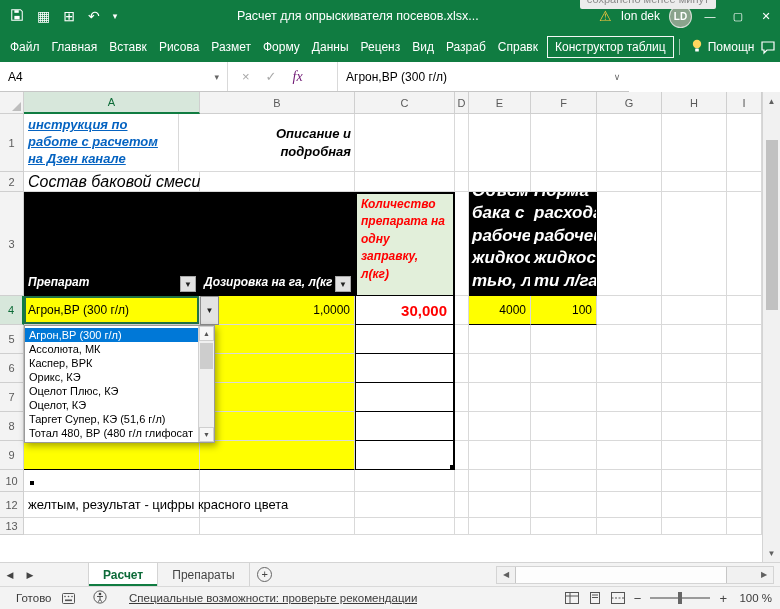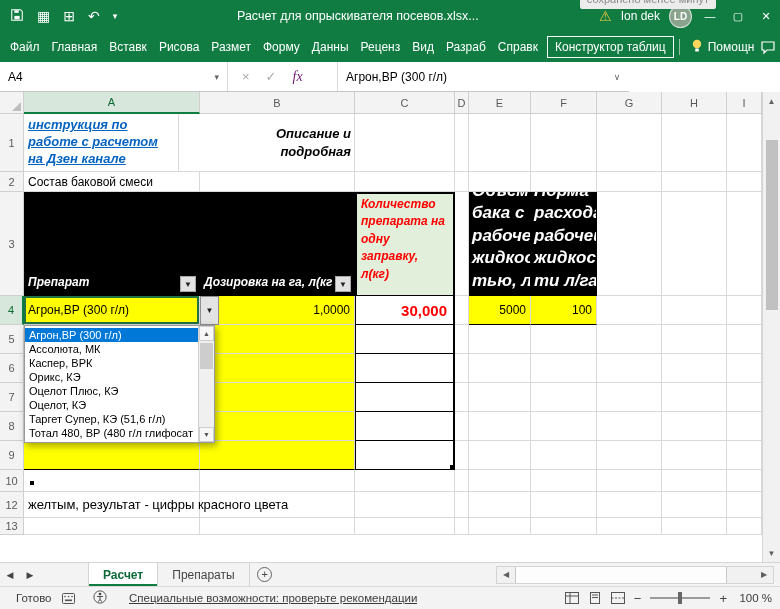--- a/index.html
+++ b/index.html
@@ -59,21 +59,21 @@
   .corner:after { content:""; position:absolute; right:2px; bottom:2px; border-left:9px solid transparent; border-bottom:9px solid #bdbdbd; }
   .cell { border-right:1px solid #d9d9d9; border-bottom:1px solid #d9d9d9; overflow:hidden; font-size:12px; display:flex; align-items:center; }
   .yellow { background:#FFFF00; }
   .num { justify-content:flex-end; padding-right:4px; }
   .selcell { box-shadow: inset 0 0 0 2px #217346; }
   .a4text { padding-left:4px; white-space:nowrap; }
   .cellA1 { justify-content:flex-end; }
   .a1-text { margin-left:auto; width:112px; text-align:right; font-weight:bold; font-style:italic; font-size:13px; line-height:1.35; padding-right:3px; }
   .b1-link { font-weight:bold; font-style:italic; font-size:13px; color:#0563C1; text-decoration:underline; line-height:1.3; padding:2px 4px; }
   .spill { overflow:visible; position:relative; z-index:3; }
-  .spill-text { white-space:nowrap; font-size:12px; padding-left:4px; background:transparent; }
+  .spill-text { white-space:nowrap; font-size:16px; padding-left:4px; background:transparent;font-style:italic; }
   .note-text { white-space:nowrap; font-size:13px; padding-left:4px; }
   .black { background:#000; border-right-color:#000; border-bottom-color:#000; color:#fff; font-weight:bold; font-style:italic;
     position:relative; align-items:flex-end; }
   .blk-label { padding:2px 4px 4px; line-height:1.3; }
   .blk-small .blk-label { font-size:17px; line-height:1.32; padding:2px 3px 3px; }
   .filter-btn { position:absolute; right:3px; bottom:3px; width:16px; height:16px; background:#e2e2e2; border:1px solid #a8a8a8;
     color:#222; font-size:8px; display:flex; align-items:center; justify-content:center; font-style:normal; font-weight:normal; }
   .c3 { background:#E2EFDA; color:#FF0000; font-weight:bold; font-style:italic; align-items:flex-start;
     border-top:2px solid #000; border-left:2px solid #000; border-right:2px solid #000; border-bottom:1px solid #000; }
   .c3 .c3-text { padding:2px 4px; line-height:1.45; font-size:12px; }
@@ -290,21 +290,21 @@
           <span class="a4text">Агрон,ВР (300 г/л)</span>
         </div>
       <div class="cell cw-b yellow num">
           <span>1,0000</span>
         </div>
       <div class="cell cw-c ctab num c4num">
           <span>30,000</span>
         </div>
       <div class="cell cw-d"></div>
       <div class="cell cw-e yellow num bb-dark">
-          <span>5000</span>
+          <span>4000</span>
         </div>
       <div class="cell cw-f yellow num bb-dark">
           <span>100</span>
         </div>
       <div class="cell cw-g"></div>
       <div class="cell cw-h"></div>
       <div class="cell cw-i"></div>
     </div>
 
     <div class="gr-row h-r5">

